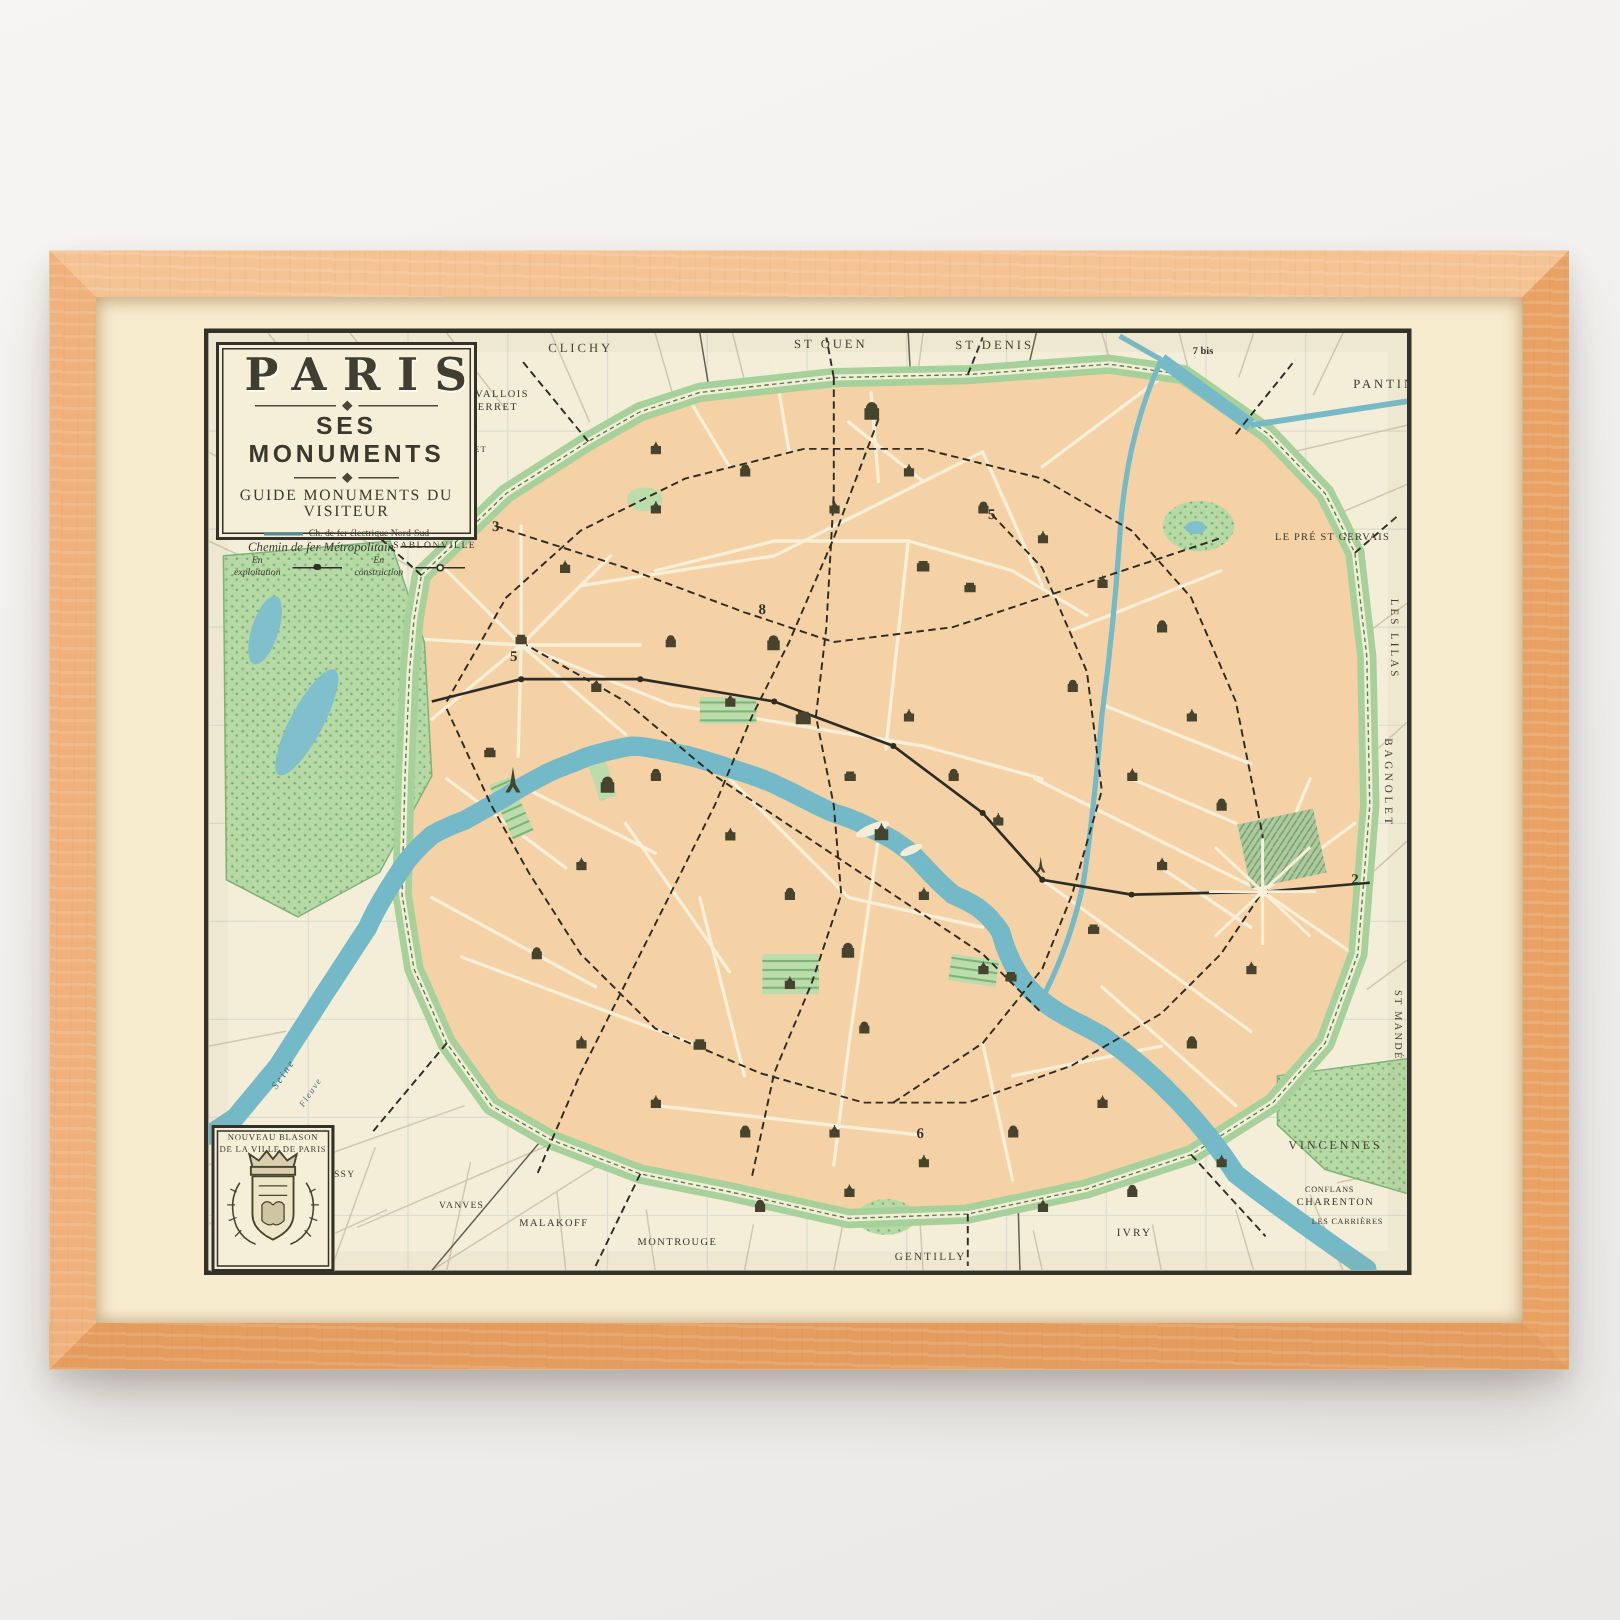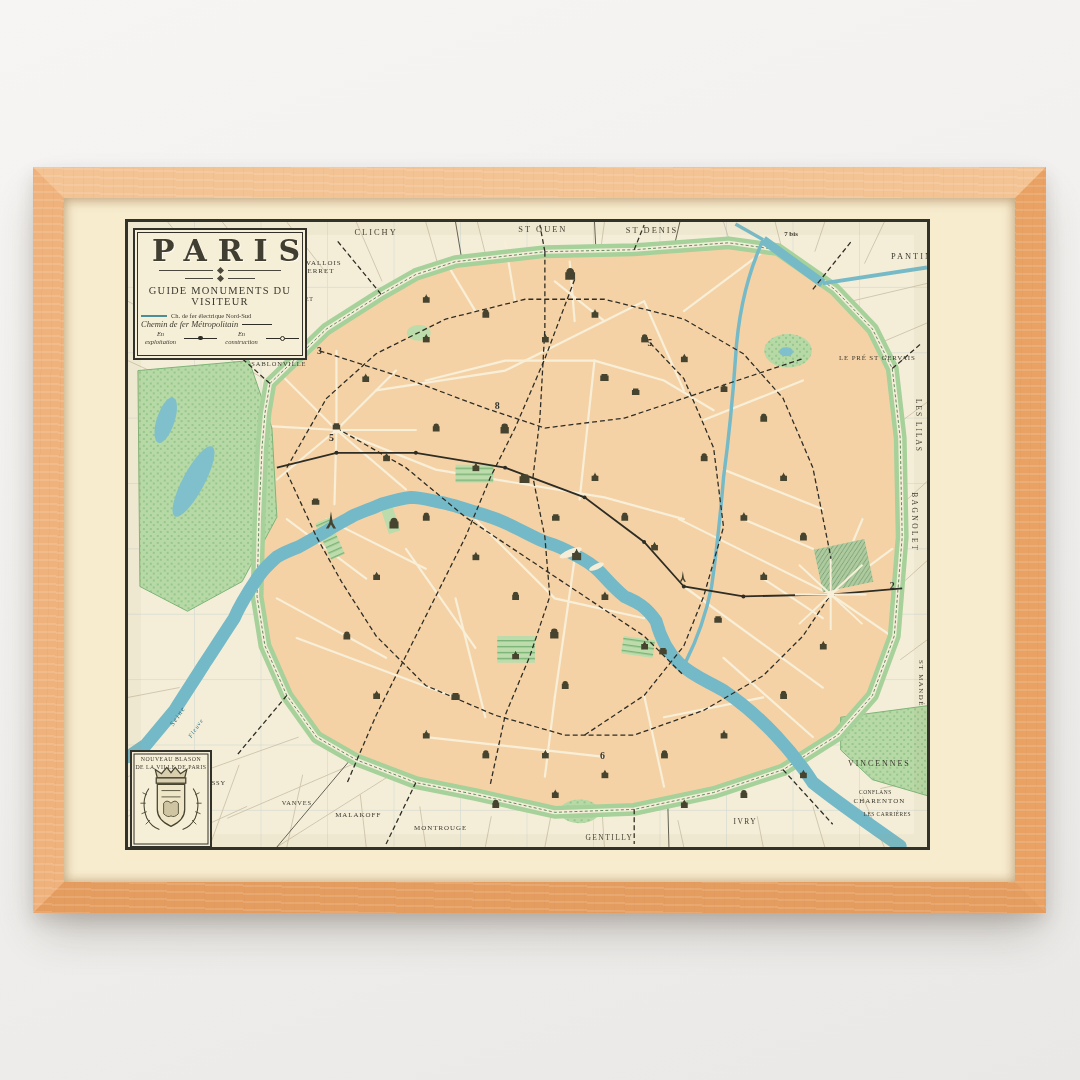--- a/index.html
+++ b/index.html
@@ -9,39 +9,39 @@
   .frame{position:absolute;left:33px;top:167px;width:1013px;height:746px;box-sizing:border-box;
     border:31px solid;border-color:#f4c393 #e9a264 #e59c5f #efb27c;
     background:#f7ecce;
     box-shadow:0 24px 42px -10px rgba(70,55,40,.30),0 8px 16px rgba(70,55,40,.15);}
   .frame::before{content:"";position:absolute;inset:-31px;pointer-events:none;
     background:repeating-linear-gradient(1.5deg,rgba(255,255,255,.12) 0 2px,rgba(255,255,255,0) 2px 8px),
                repeating-linear-gradient(90.7deg,rgba(165,105,55,.05) 0 1px,rgba(165,105,55,0) 1px 10px);}
   .mat{position:absolute;inset:0;background:#f7ecce;
     box-shadow:inset 0 5px 10px rgba(150,105,60,.26),inset 5px 0 10px rgba(150,105,60,.16),
                inset -5px 0 10px rgba(150,105,60,.16),inset 0 -4px 8px rgba(150,105,60,.14);}
-  .map-sheet{position:absolute;left:61px;top:21px;width:805px;height:631px;box-sizing:border-box;
+  .map-sheet{position:absolute;left:72px;top:21px;width:805px;height:631px;box-sizing:border-box;
     background:#f4eed9;border:3px solid #32312a;
     box-shadow:inset 0 0 0 2px #f4eed9,inset 0 0 0 3px #55544a;}
   .map-sheet svg{position:absolute;inset:0;width:100%;height:100%;display:block;}
 
   
   .cartouche{position:absolute;left:5px;top:6px;width:174px;height:132px;box-sizing:border-box;
     background:#f6efd8;border:2.5px solid #32312a;box-shadow:inset 0 0 0 2px #f6efd8,inset 0 0 0 3px #32312a;
     padding:6px 6px 20px;text-align:center;color:#3b392e;z-index:3;}
   .cartouche .title{font-family:"DejaVu Serif",serif;font-weight:bold;font-size:30px;line-height:30px;
     letter-spacing:11px;text-indent:11px;color:#403d31;text-shadow:1px 1px 0 rgba(255,255,255,.7);}
   .divider{display:flex;align-items:center;justify-content:center;margin:2px 18px;}
   .divider .ln{flex:1;border-top:1px solid #4a483c;}
   .divider .dm{width:5px;height:5px;background:#4a483c;transform:rotate(45deg);margin:0 5px;flex:none;}
   .cartouche .subtitle{font-family:"Liberation Sans",sans-serif;font-weight:bold;font-size:16.5px;
     letter-spacing:2.5px;margin-top:2px;}
   .cartouche .tagline{font-family:"Liberation Serif",serif;font-size:10.5px;letter-spacing:1.2px;margin-top:4px;}
   .lgnd{margin-top:5px;font-family:"Liberation Serif",serif;color:#3b392e;}
-  .lgnd .row{display:flex;align-items:center;gap:4px;font-size:6.5px;line-height:8px;}
+  .lgnd .row{display:flex;align-items:center;justify-content:center;gap:4px;font-size:6.5px;line-height:8px;}
   .lgnd .row.main{font-size:8.5px;font-style:italic;}
   .sym{display:inline-block;height:0;border-top:2px solid #4c8d96;width:26px;}
   .sym.metro{border-top:1.6px solid #2f2e26;position:relative;width:30px;}
   .dotline{display:inline-block;width:34px;height:6px;position:relative;}
   .dotline::before{content:"";position:absolute;left:0;right:0;top:2.6px;border-top:1px solid #2f2e26;}
   .dotline::after{content:"";position:absolute;left:14px;top:0.6px;width:4.5px;height:4.5px;border-radius:50%;background:#2f2e26;}
   .dotline.open::after{background:#f6efd8;border:1px solid #2f2e26;width:3px;height:3px;}
 
   
   .crest{position:absolute;left:2px;top:528px;width:82px;height:98px;box-sizing:border-box;
@@ -295,20 +295,21 @@
           <rect x="0" y="0" width="805" height="631" fill="none" stroke="#b99a5e" stroke-width="26" opacity="0.07"></rect>
         </svg>
 
         <div class="cartouche">
           <div class="title">PARIS</div>
           <div class="divider">
               <span class="ln"></span>
               <span class="dm"></span>
               <span class="ln"></span>
             </div>
+          <div class="subtitle">SES MONUMENTS</div>
           <div class="divider" style="margin:3px 44px;">
               <span class="ln"></span>
               <span class="dm"></span>
               <span class="ln"></span>
             </div>
           <div class="tagline">GUIDE MONUMENTS DU VISITEUR</div>
           <div class="lgnd">
             <div class="row">
               <span class="sym"></span>
               <span>Ch. de fer électrique Nord-Sud</span>

